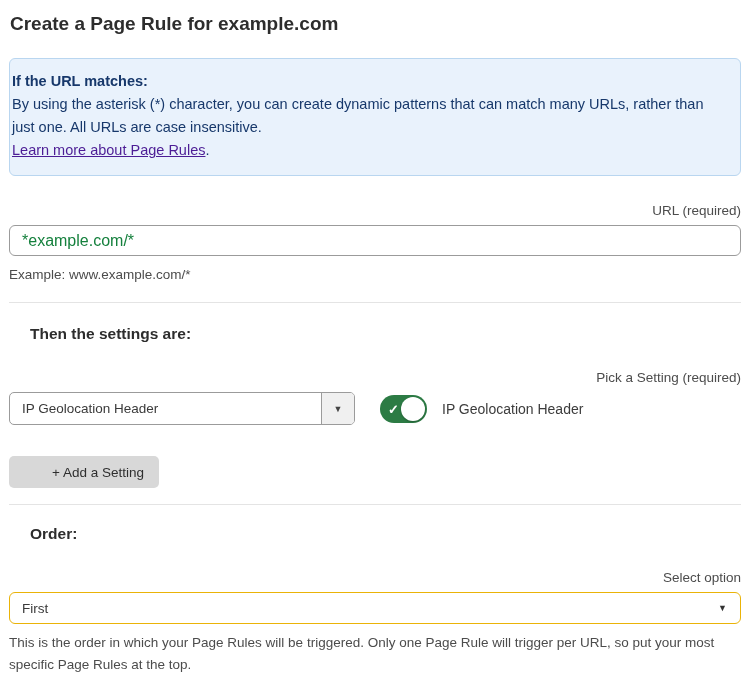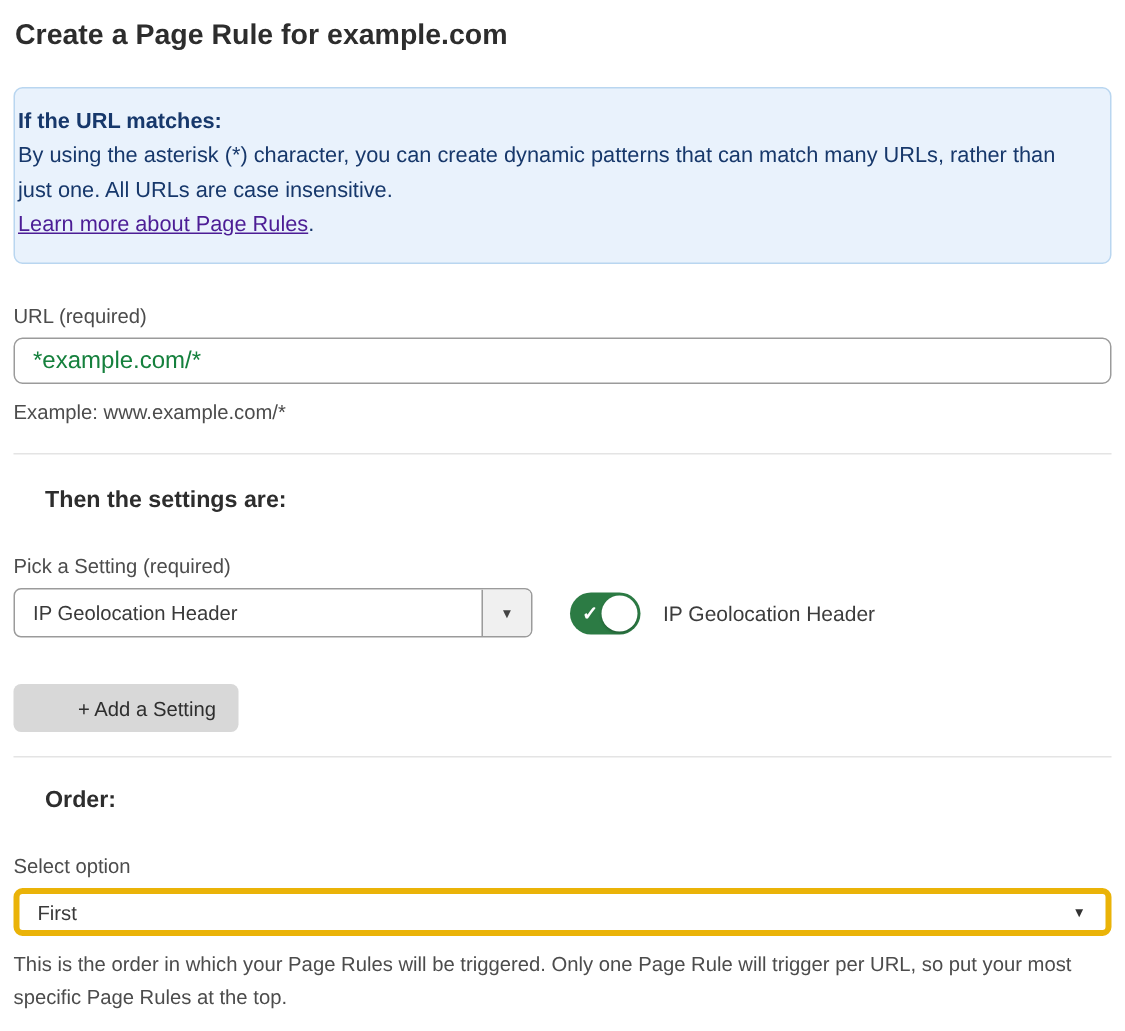--- a/index.html
+++ b/index.html
@@ -35,20 +35,21 @@
   .info-box a.info-link {
     color: #4c1d95;
     text-decoration: underline;
     cursor: pointer;
   }
 
   .field-label {
     margin-top: 27px;
     font-size: 13.5px;
     color: #4c4c4c;
+    text-align: right;
   }
   .text-input {
     margin-top: 7px;
     width: 100%;
     height: 31px;
     border: 1px solid #9b9b9b;
     border-radius: 6px;
     padding: 0 12px;
     font-family: "Liberation Sans", sans-serif;
     font-size: 16px;
@@ -168,21 +169,21 @@
     background: #d8d8d8;
     cursor: pointer;
   }
   .btn-add-setting { margin-top: 31px; padding-left: 43px; }
 
   .select-full {
     margin-top: 7px;
     position: relative;
     width: 100%;
     height: 32px;
-    border: 4px solid #eab308;
+    border: 1px solid #eab308;
     border-radius: 6px;
     background: #ffffff;
     display: flex;
     align-items: center;
     padding-left: 12px;
     font-size: 13.5px;
     color: #3a3a3a;
     cursor: pointer;
   }
   .select-full .select-caret {

